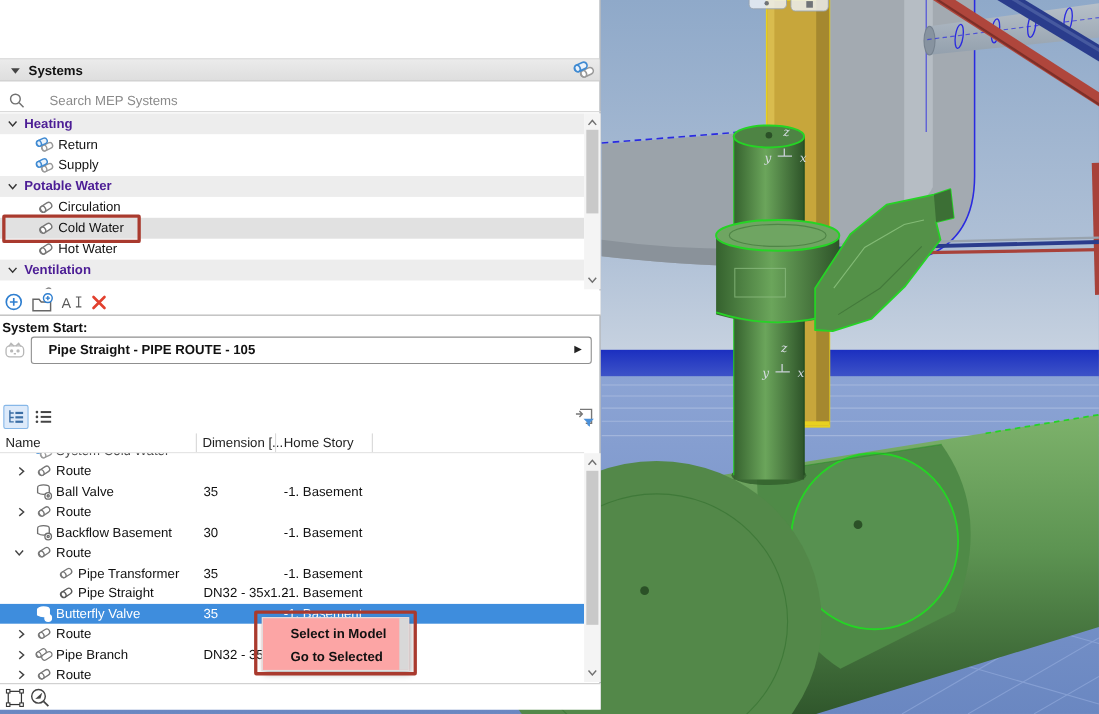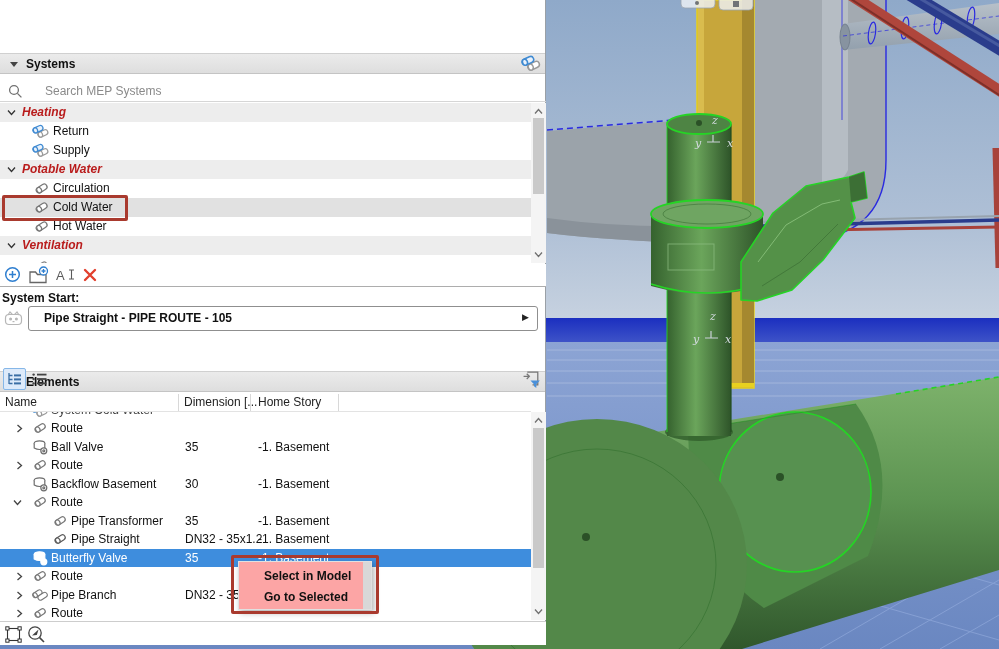--- a/index.html
+++ b/index.html
@@ -25,21 +25,21 @@
   .combo{position:absolute;background:#fff;border:1px solid #8f8f8f;border-radius:2px;box-sizing:border-box;}
   .combo .val{position:absolute;left:28px;top:5px;font-weight:bold;color:#111;white-space:nowrap;}
   
   .searchrow{position:absolute;left:0;top:80px;width:546px;height:22px;border-bottom:1px solid #d6d6d6;box-sizing:border-box;}
   .searchrow input{position:absolute;left:27px;top:1px;width:440px;height:18px;border:0;outline:none;
                    font:12px "Liberation Sans","DejaVu Sans",sans-serif;color:#7f1d1d;background:transparent;margin-left:16px;}
   .searchrow input::placeholder{color:#8a8a8a;}
   
   .stree{position:absolute;left:0;top:103px;width:531px;height:160px;overflow:hidden;background:#fff;}
   .sgroup{position:absolute;left:0;width:531px;height:19px;background:#ededed;}
-  .sgroup .glbl{position:absolute;left:22px;top:2px;font-weight:bold;color:#b91c1c;font-style:italic;}
+  .sgroup .glbl{position:absolute;left:22px;top:2px;font-weight:bold;color:#4c1d95;}
   .srow{position:absolute;left:0;width:531px;height:19px;}
   .srow.hl{background:#e1e1e1;}
   .srow .slbl{position:absolute;left:53px;top:2px;color:#111;}
   .icon16{position:absolute;width:17px;height:17px;top:1px;}
   
   .sbar{position:absolute;width:15px;background:#f4f4f4;}
   .sbar .thumb{position:absolute;left:2px;width:11px;background:#c9c9c9;}
   .sbar .arr{position:absolute;left:3px;width:9px;height:9px;color:#707070;}
   
   .toolbar{position:absolute;left:0;top:264px;width:546px;height:23px;border-bottom:1px solid #adadad;box-sizing:border-box;background:#fff;}
@@ -439,24 +439,20 @@
 
     <span class="sslabel">System Start:</span>
     <svg style="position:absolute;left:4px;top:311px;width:19px;height:15px;color:#999;opacity:.7">
         <use href="#sym-cat"></use>
       </svg>
     <div class="combo" style="left:28px;top:306px;width:510px;height:25px;border-radius:3px;">
       <span class="val" style="left:15px;top:4px">Pipe Straight - PIPE ROUTE - 105</span>
       <span style="position:absolute;right:8px;top:5px;font-size:9px;color:#222">▶</span>
     </div>
 
-    <div class="secband" style="top:344px;">
-      <span class="caret"></span>
-      <span class="lbl">Elements</span>
-    </div>
 
     <div class="vbtn on" style="left:3px;top:368px;">
       <svg style="position:absolute;left:2px;top:2px;width:17px;height:16px">
           <use href="#sym-tree-view"></use>
         </svg>
     </div>
     <div class="vbtn" style="left:28px;top:368px;">
       <svg style="position:absolute;left:2px;top:2px;width:17px;height:16px">
           <use href="#sym-list-view"></use>
         </svg>

